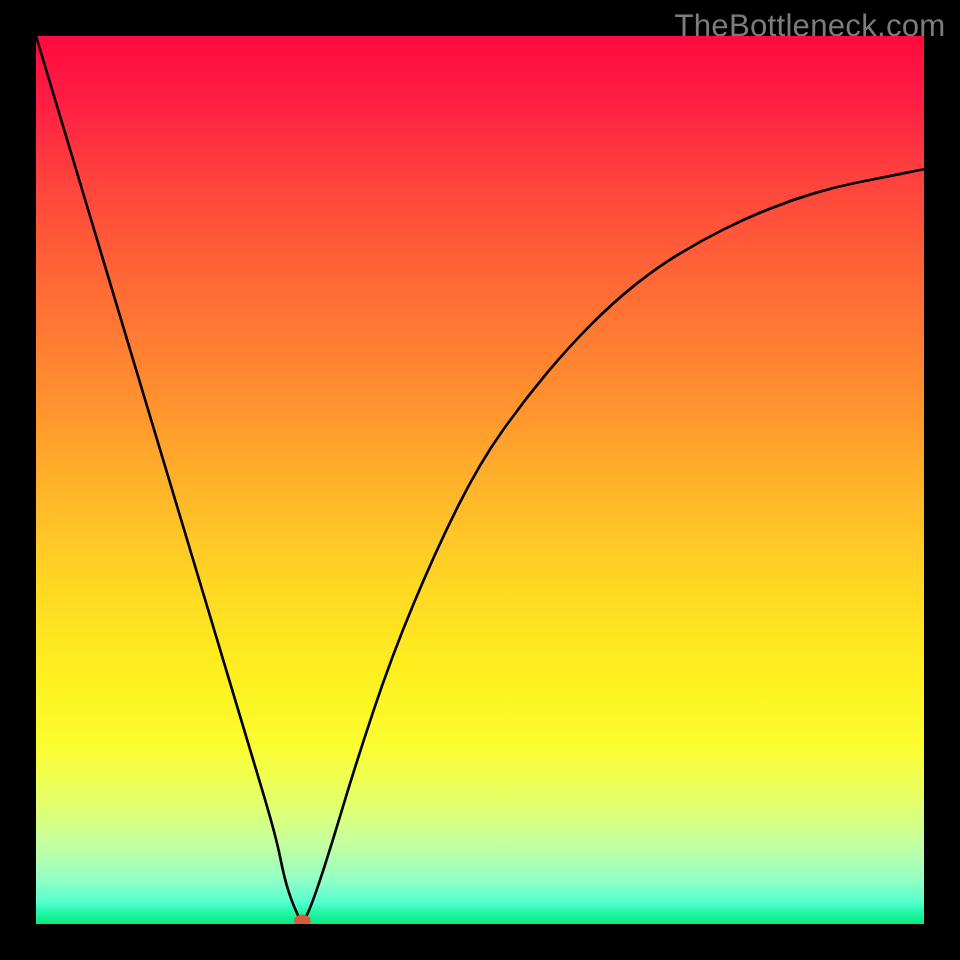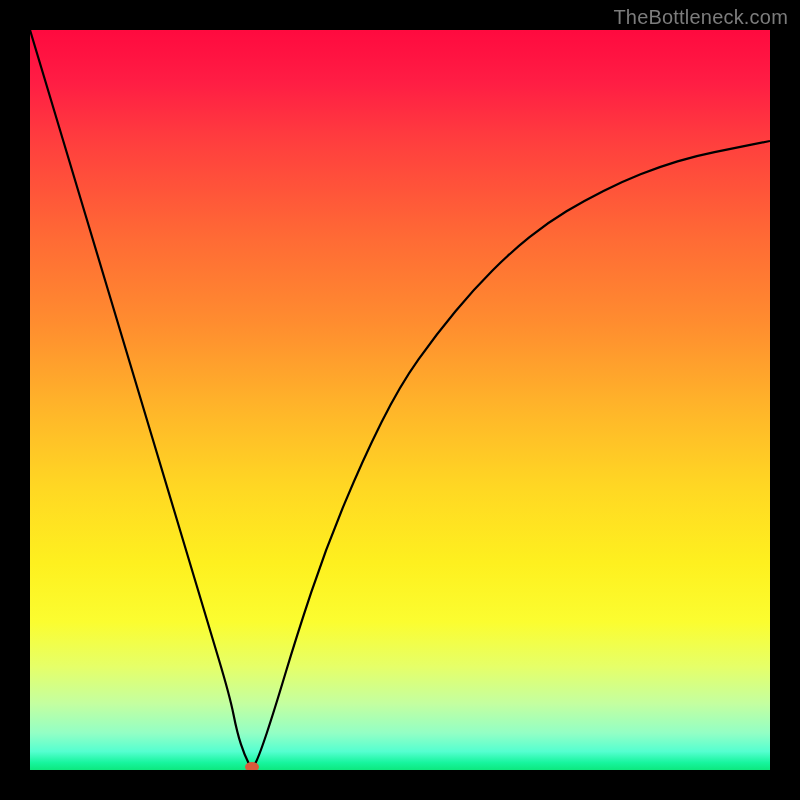--- a/index.html
+++ b/index.html
@@ -53,21 +53,21 @@
   }
   .marker {
     fill: #d85a3a;
     stroke: none;
   }
   .watermark {
     position: absolute;
     top: 6px;
     right: 12px;
     color: #7c7c7c;
-    font-size: 20px;
+    font-size: 26px;
     font-weight: 400;
     letter-spacing: 0.2px;
   }
 </style>
 </head>
 <body>
 
 <div class="watermark">TheBottleneck.com</div>
 
 <div class="plot-area">

